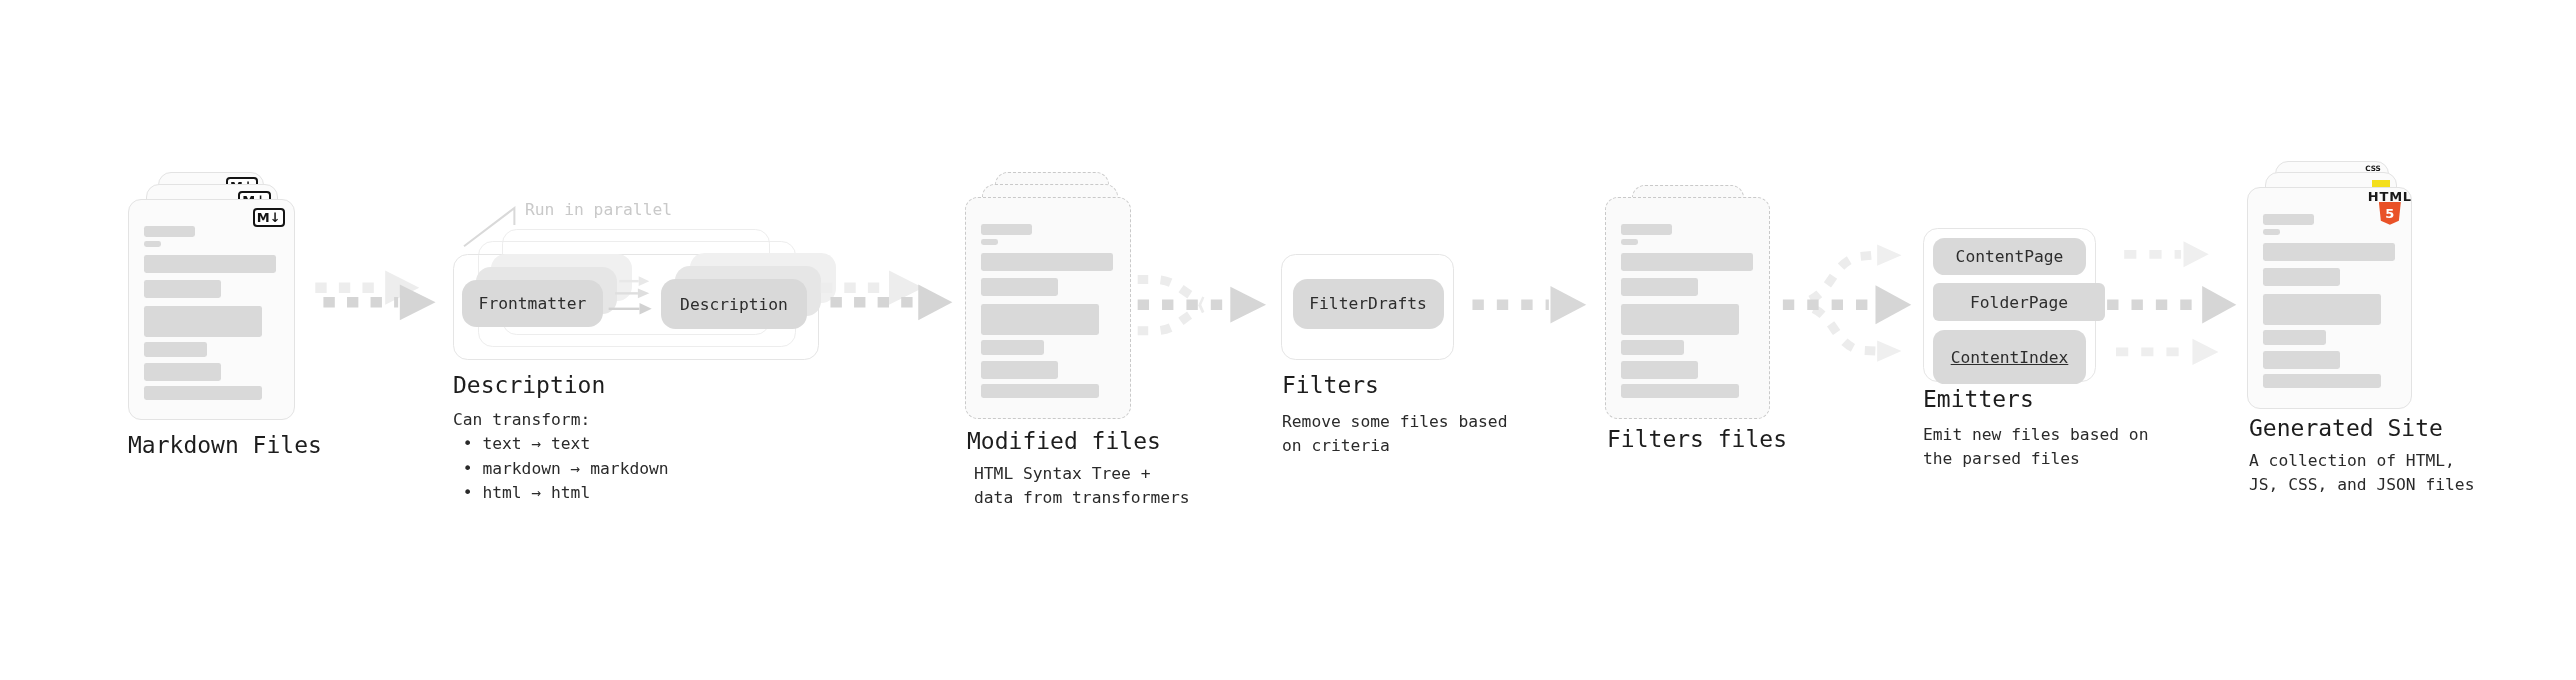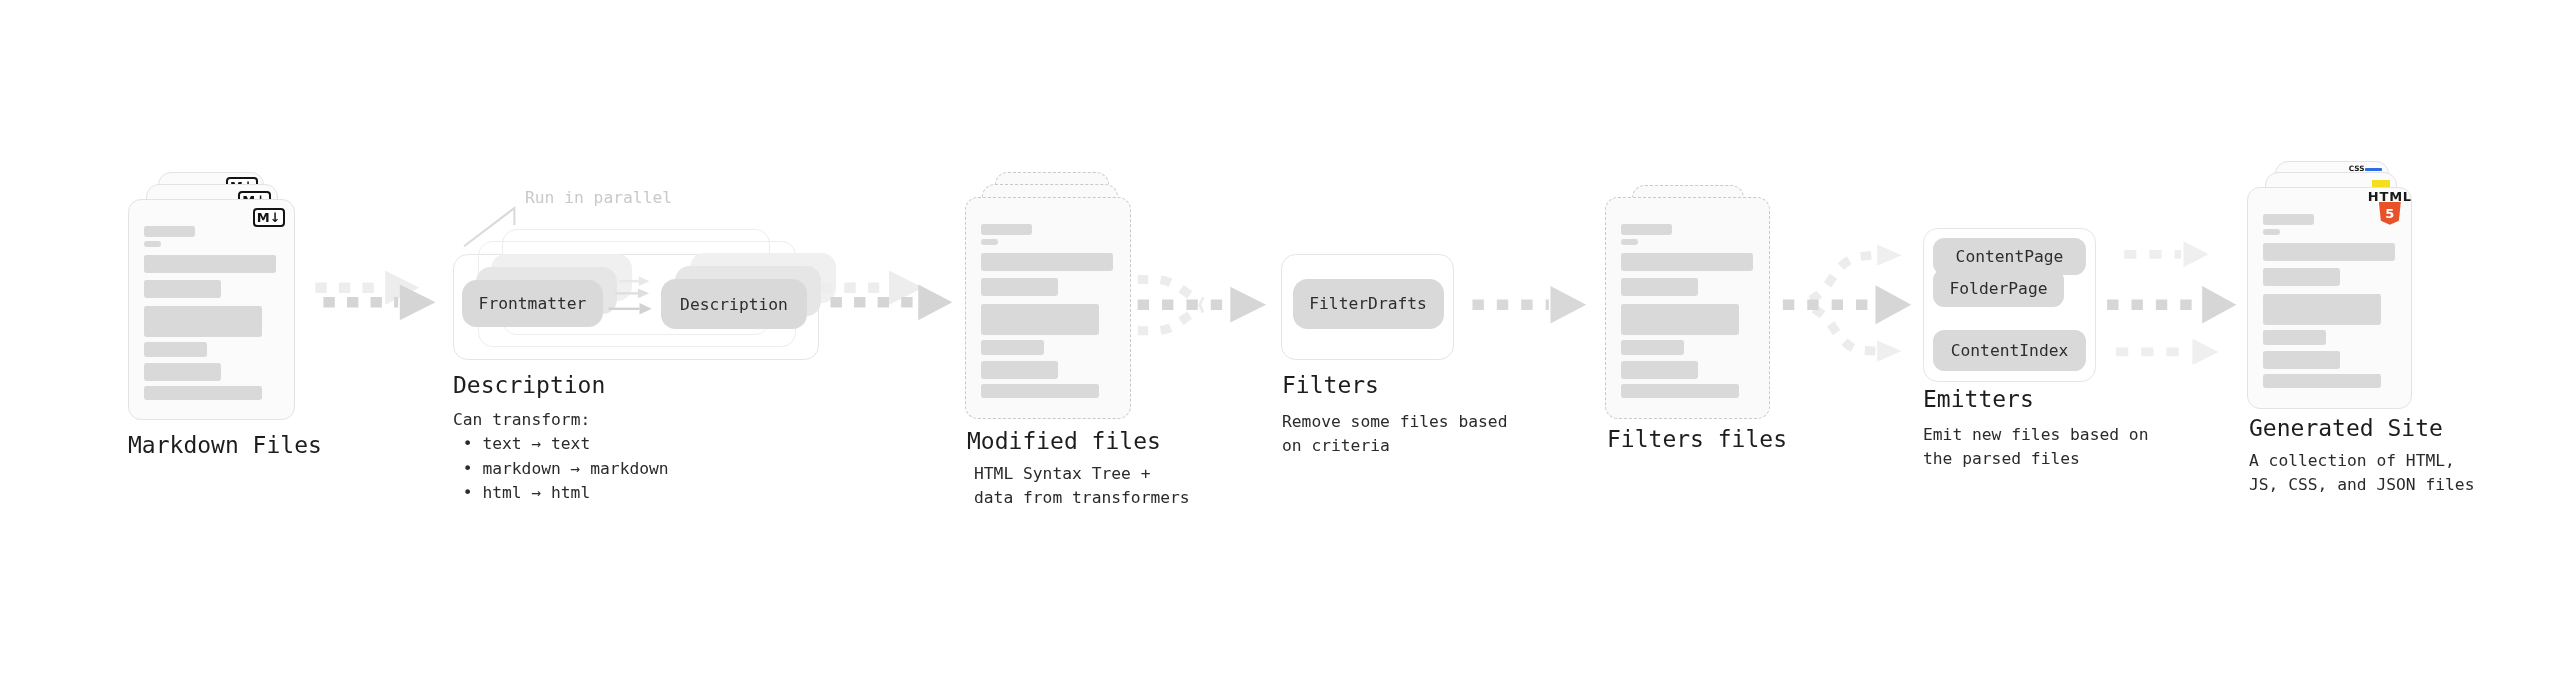--- a/index.html
+++ b/index.html
@@ -38,21 +38,21 @@
   
   .md-badge{position:absolute;width:32.5px;height:18.7px;border:2.4px solid #141414;border-radius:4.1px;background:#ffffff;
             display:flex;align-items:center;justify-content:center;font-family:"DejaVu Sans","Liberation Sans",sans-serif;
             font-weight:bold;font-size:13px;color:#141414;box-sizing:border-box;}
   .html5-badge{position:absolute;width:32.5px;display:flex;flex-direction:column;align-items:center;}
   .html5-badge .word{font-family:"DejaVu Sans","Liberation Sans",sans-serif;font-size:13px;font-weight:bold;
                      letter-spacing:0.8px;color:#1a1a1a;line-height:8.1px;}
   .html5-badge .shield{width:22px;height:23px;background:#e95228;clip-path:polygon(0 0,100% 0,91% 82%,50% 100%,9% 82%);
                        display:flex;align-items:center;justify-content:center;color:#ffffff;font-weight:bold;
                        font-size:13px;font-family:"DejaVu Sans","Liberation Sans",sans-serif;margin-top:0.8px;}
-  .css-badge{position:absolute;display:flex;flex-direction:row;align-items:center;}
+  .css-badge{position:absolute;display:flex;flex-direction:column;align-items:center;}
   .css-badge .word{font-family:"DejaVu Sans","Liberation Sans",sans-serif;font-size:7.3px;font-weight:bold;color:#1a1a1a;line-height:7.3px;}
   .css-badge .ubar{width:17px;height:3.3px;background:#2f6be4;border-radius:0.8px;margin-top:0.8px;}
   .js-badge{position:absolute;width:18px;height:9px;background:#f3df1d;}
 
   .overlay{position:absolute;left:0;top:0;pointer-events:none;}
 </style>
 </head>
 <body>
 
 <div class="canvas">
@@ -76,21 +76,21 @@
       <div class="bar b8"></div>
     </div>
     <div class="title" style="left:128px;top:432px;">Markdown Files</div>
   </div>
 
   <div>
     <div class="obox ghost" style="left:502px;top:229px;width:268px;height:106px;"></div>
     <div class="obox ghost" style="left:478px;top:241px;width:318px;height:106px;"></div>
     <div class="obox" style="left:453px;top:254px;width:366px;height:106px;"></div>
 
-    <div class="annot" style="left:525px;top:188px;">Run in parallel</div>
+    <div class="annot" style="left:525px;top:200px;">Run in parallel</div>
 
     <div class="pill ghost2" style="left:491px;top:254px;width:141px;height:47px;"></div>
     <div class="pill ghost1" style="left:476px;top:267px;width:141px;height:47px;"></div>
     <div class="pill" style="left:462px;top:280px;width:141px;height:47px;">Frontmatter</div>
 
     <div class="pill ghost2" style="left:690px;top:253px;width:146px;height:50px;"></div>
     <div class="pill ghost1" style="left:675px;top:266px;width:146px;height:50px;"></div>
     <div class="pill" style="left:661px;top:279px;width:146px;height:50px;">Description</div>
 
     <div class="title" style="left:453px;top:372px;">Description</div>
@@ -140,22 +140,22 @@
       <div class="bar b6"></div>
       <div class="bar b7"></div>
       <div class="bar b8"></div>
     </div>
     <div class="title" style="left:1607px;top:426px;">Filters files</div>
   </div>
 
   <div>
     <div class="obox white" style="left:1923px;top:228px;width:173px;height:154px;padding-left:24px;">
       <div class="pill" style="left:9px;top:9px;width:153px;height:37px;border-radius:11.4px;">ContentPage</div>
-      <div class="pill" style="left:9px;top:40px;width:131px;height:38px;border-radius:11px;">FolderPage</div>
-      <div class="pill" style="left:9px;top:101px;width:153px;height:41px;border-radius:11.4px;">ContentIndex</div>
+      <div class="pill" style="left:9px;top:54px;width:172px;height:38px;border-radius:6px;">FolderPage</div>
+      <div class="pill" style="left:9px;top:101px;width:153px;height:54px;border-radius:11.4px;text-decoration:underline;">ContentIndex</div>
     </div>
     <div class="title" style="left:1923px;top:386px;">Emitters</div>
     <div class="sub" style="left:1923px;top:423px;">Emit new files based on
 the parsed files</div>
   </div>
 
   <div>
     <div class="card" style="left:2275px;top:161px;width:114px;height:179px;">
       <div class="css-badge" style="right:6.5px;top:3.3px;">
         <div class="word">CSS</div>

